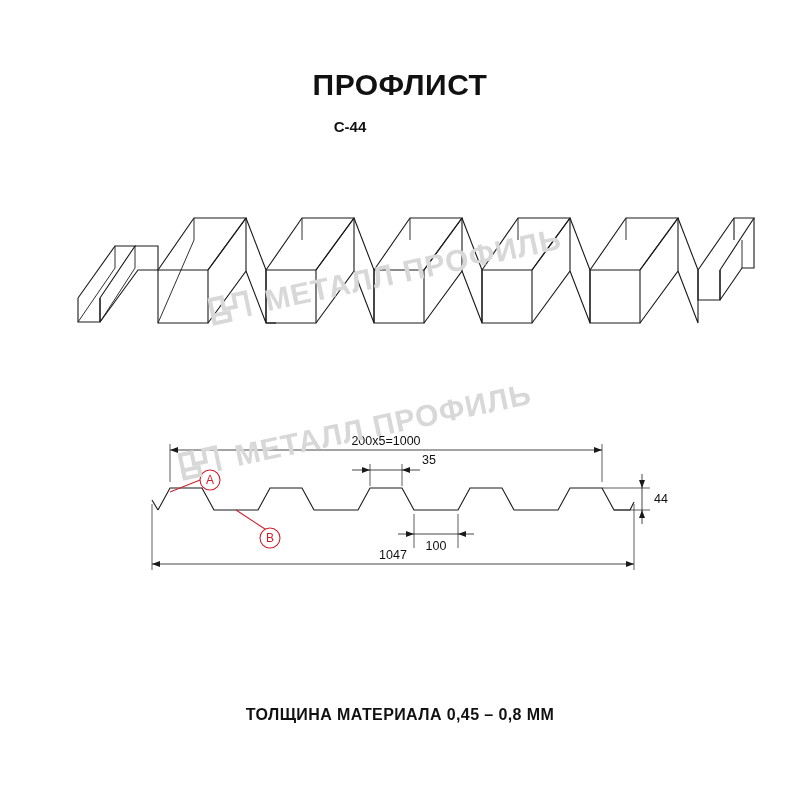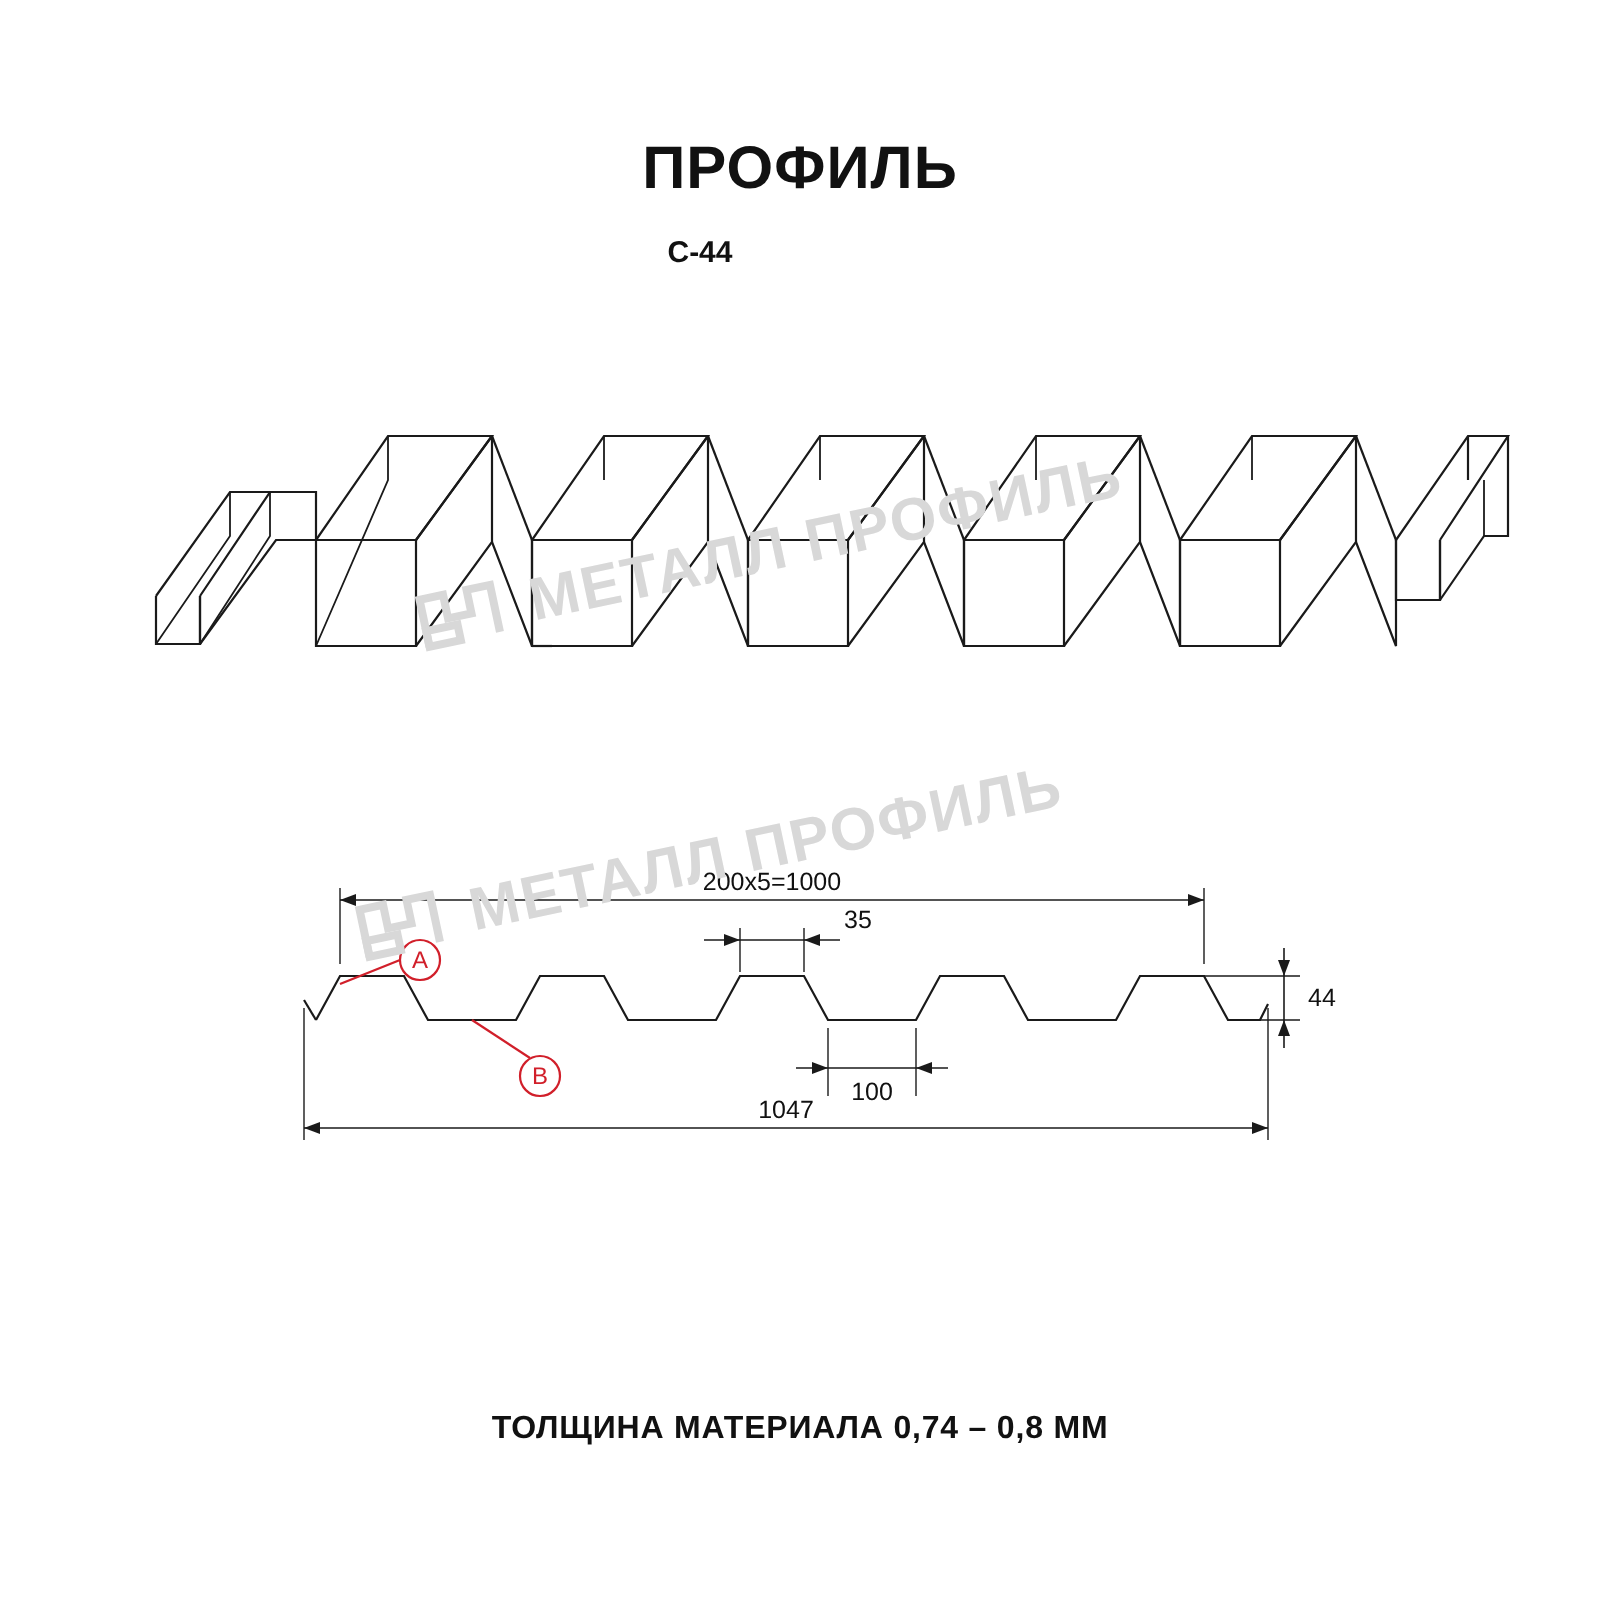--- a/index.html
+++ b/index.html
@@ -100,21 +100,21 @@
   .ext-line { fill: none; stroke: #1a1a1a; stroke-width: 0.7; }
   .red { fill: none; stroke: #d11f2a; stroke-width: 1.1; }
   .red-txt { fill: #d11f2a; font-size: 12px; font-family: "Liberation Sans", sans-serif; }
   .dimtxt { fill: #111111; font-size: 12.5px; font-family: "Liberation Sans", sans-serif; }
 </style>
 </head>
 <body>
 
 <div class="page">
 
-  <div class="title">ПРОФИЛЬ</div>
+  <div class="title">ПРОФЛИСТ</div>
   <div class="subtitle">С-44</div>
 
   <div class="iso-wrap">
     <svg width="700" height="190" viewBox="0 0 700 190">
 
       <g class="ln">
 
         <path d="M18,118 L18,142 L40,142 L40,118"></path>
         <path d="M18,118 L55,66 L75,66 L40,118"></path>
         <path d="M40,142 L78,90 L98,90 L98,66 L75,66"></path>
@@ -236,15 +236,15 @@
   </div>
 
   <div class="wm wm2">
     <svg class="wm-logo" width="54" height="40" viewBox="0 0 54 40">
       <path d="M4,34 L4,10 L16,10 L16,22 L28,22 L28,10 L40,10 L40,34" fill="none" stroke="#d8d8d8" stroke-width="4"></path>
       <rect x="4" y="26" width="16" height="8" fill="none" stroke="#d8d8d8" stroke-width="4"></rect>
     </svg>
     <span class="wm-text">МЕТАЛЛ ПРОФИЛЬ</span>
   </div>
 
-  <div class="footer">ТОЛЩИНА МАТЕРИАЛА 0,74 – 0,8 ММ</div>
+  <div class="footer">ТОЛЩИНА МАТЕРИАЛА 0,45 – 0,8 ММ</div>
 
 </div>
 
 </body></html>

